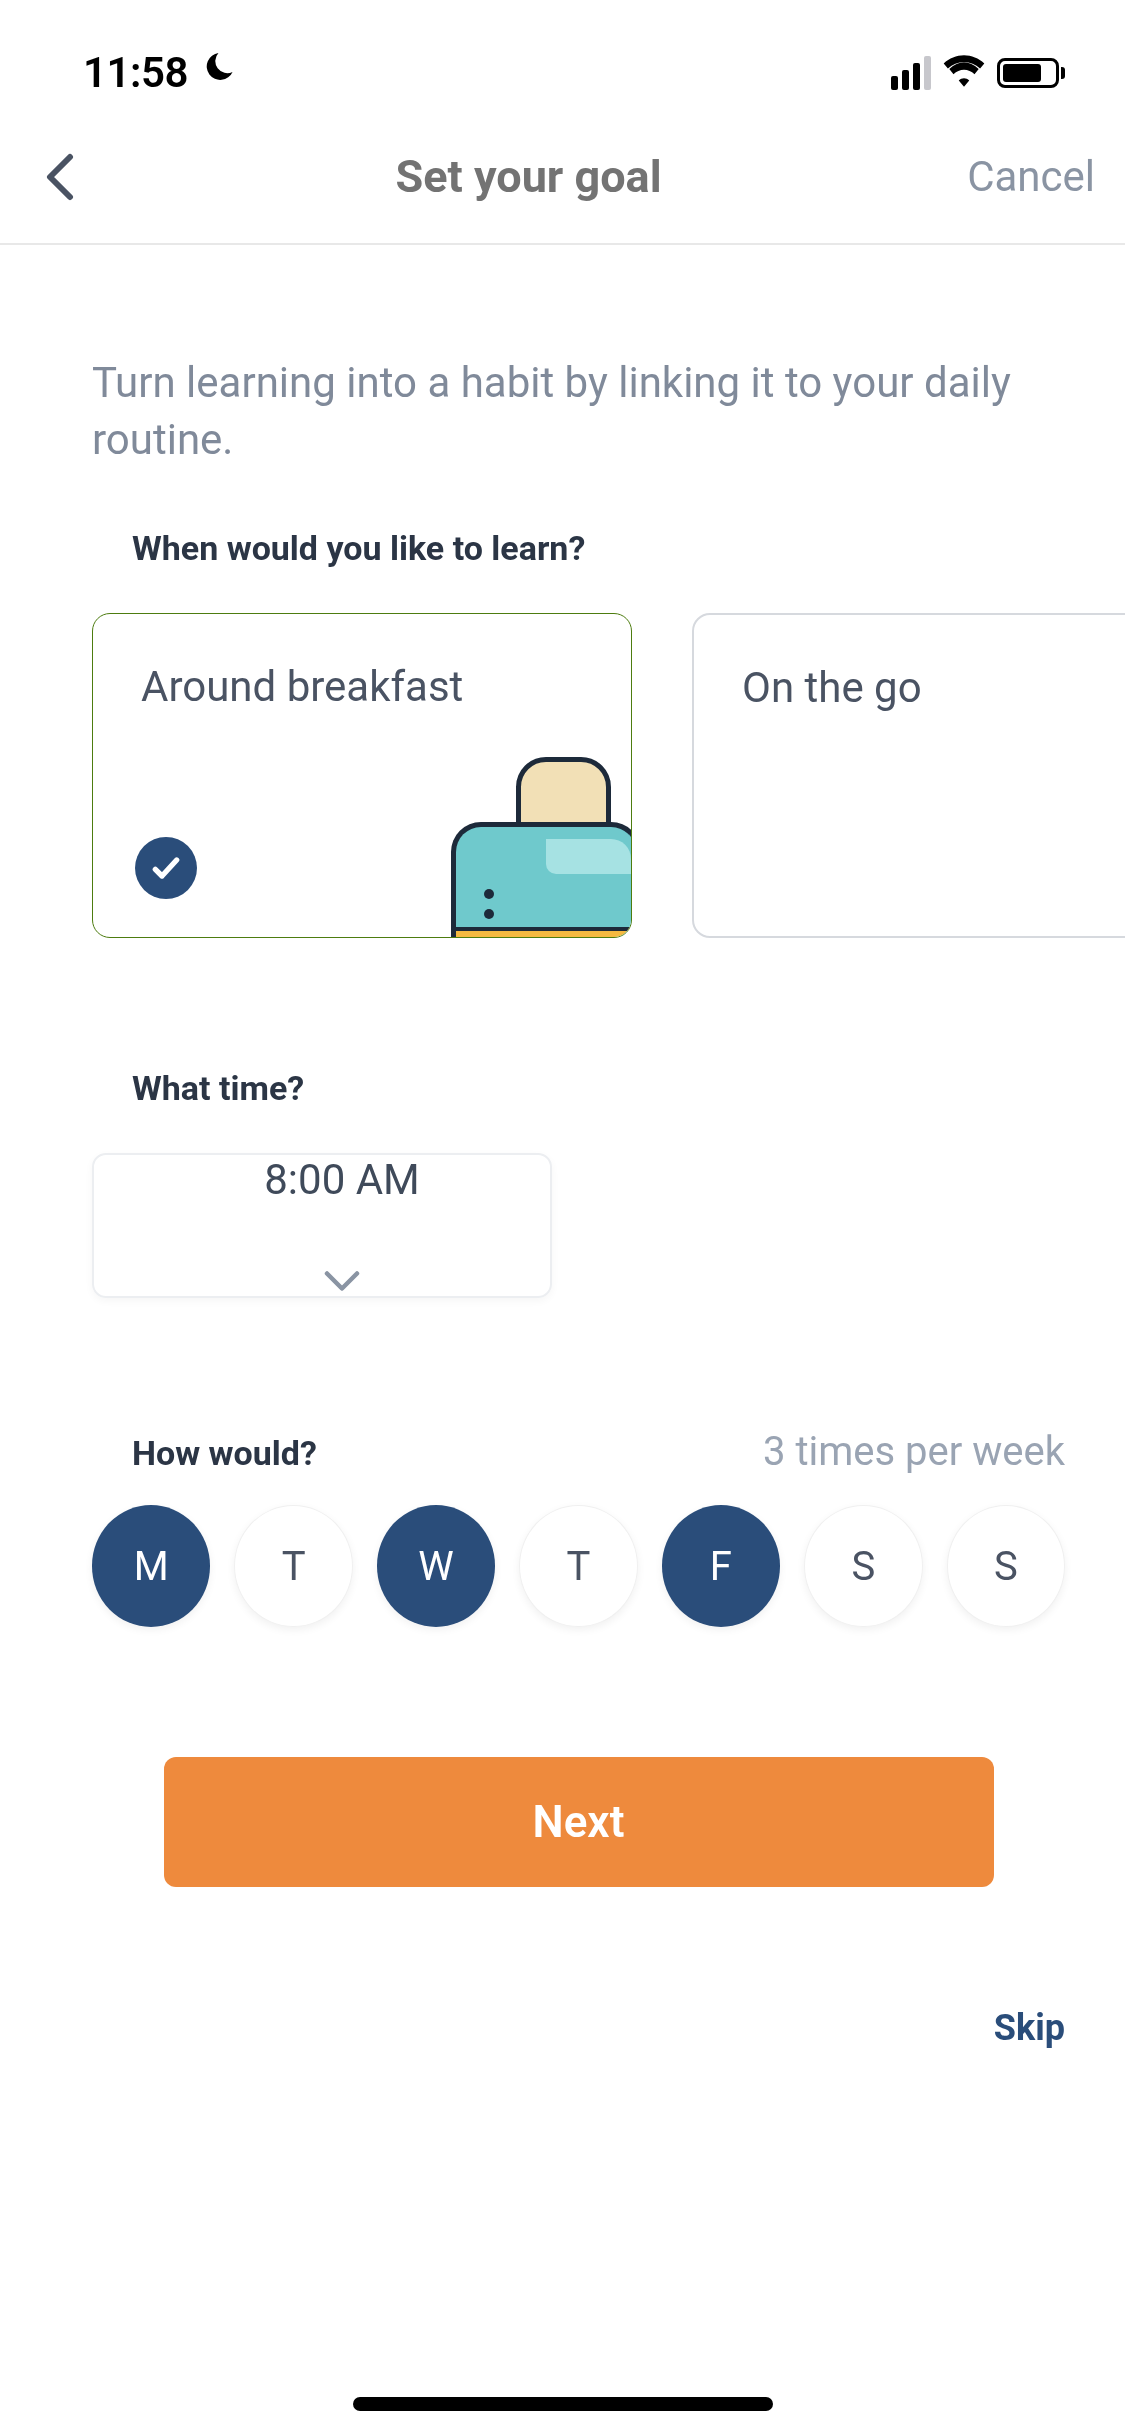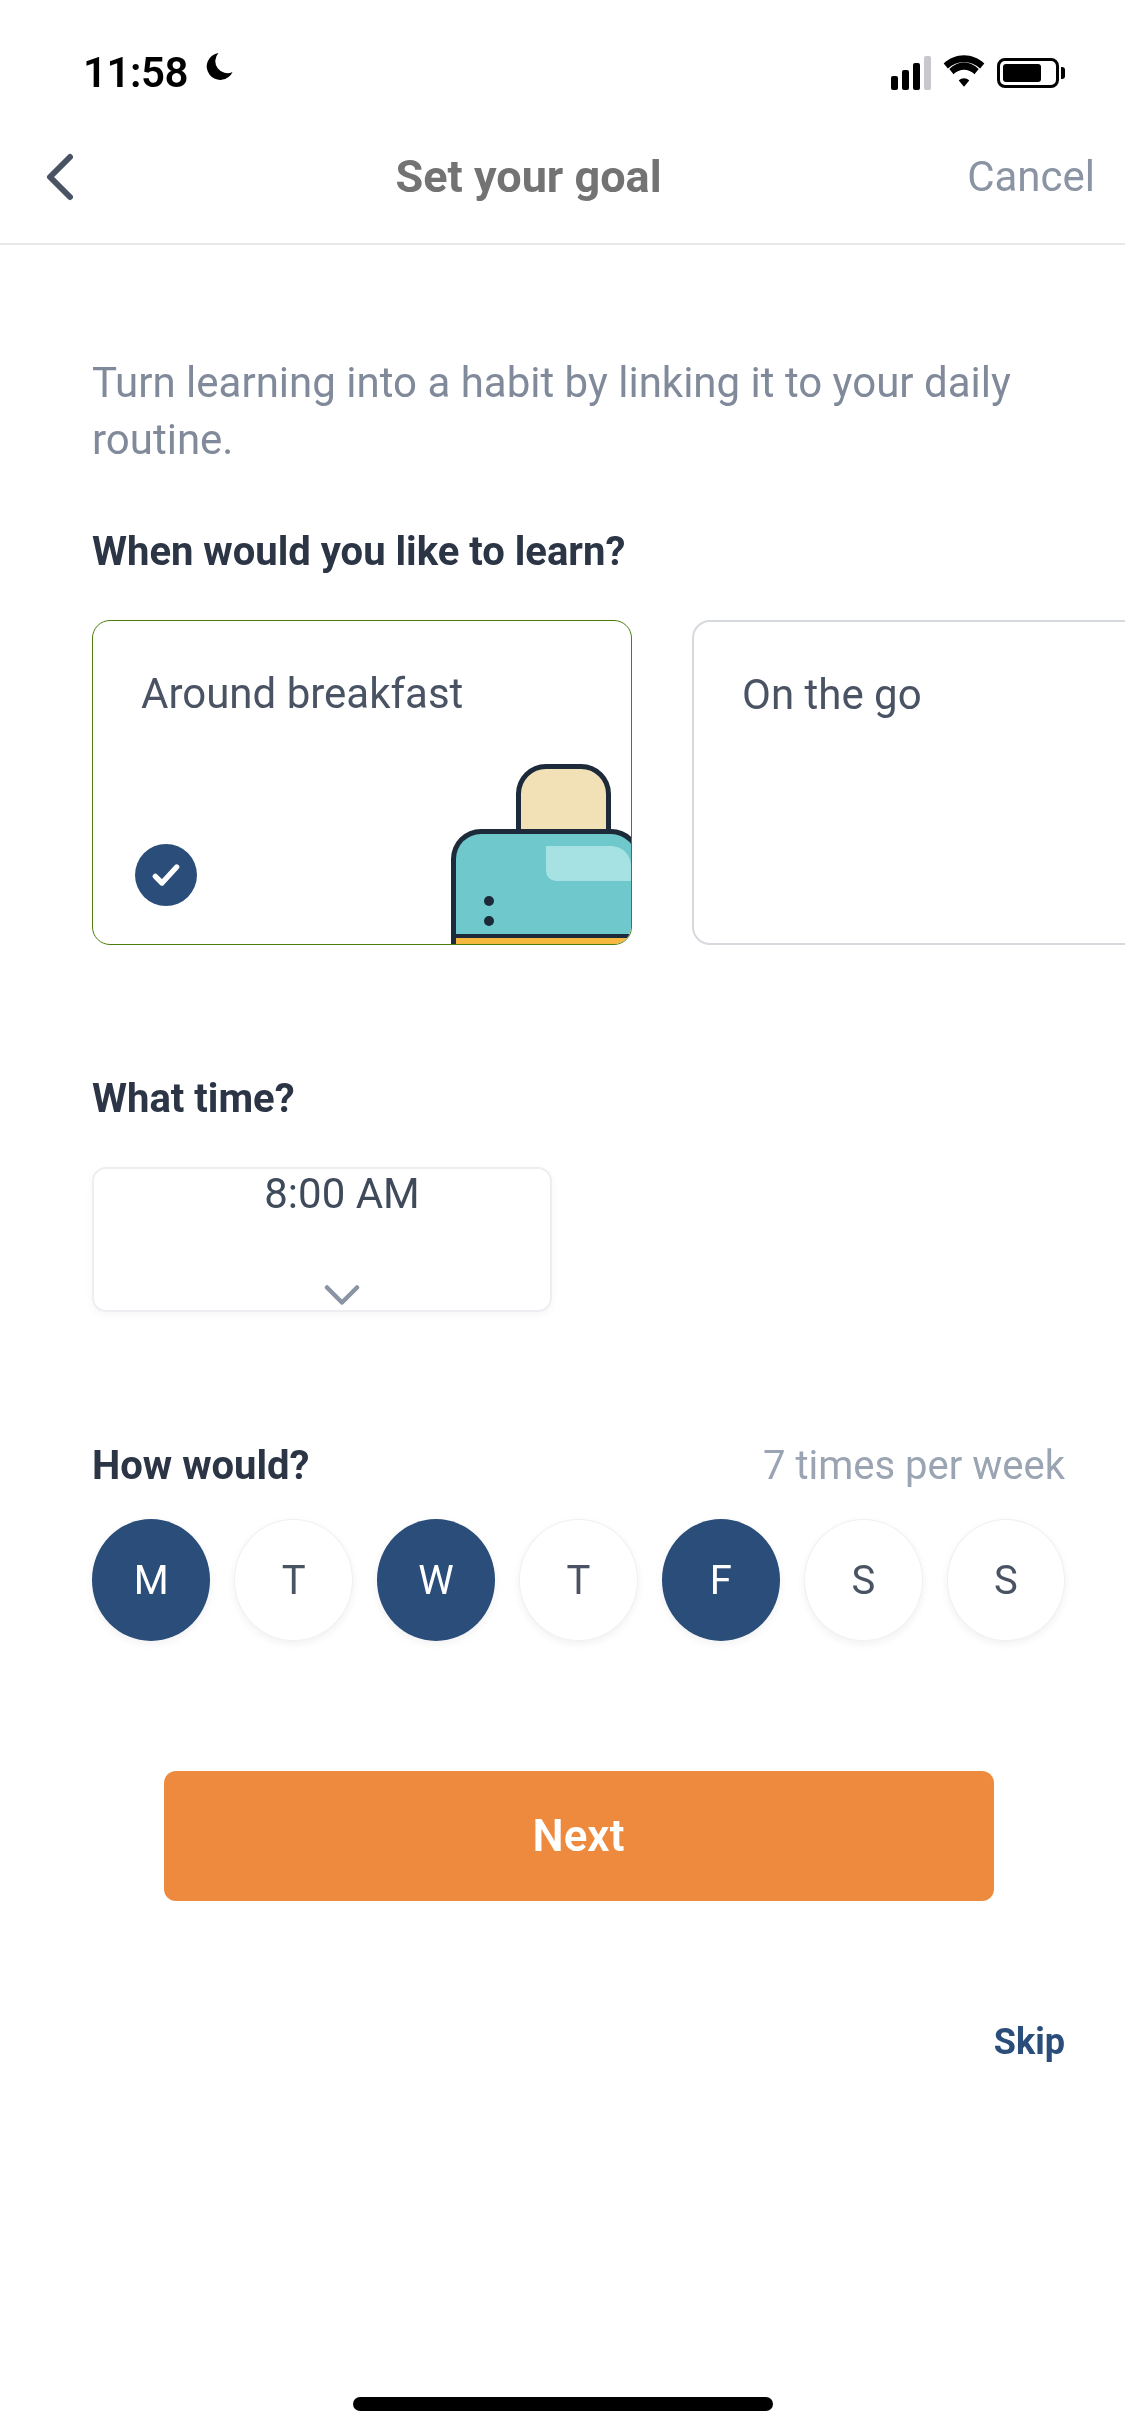--- a/index.html
+++ b/index.html
@@ -119,24 +119,25 @@
     padding: 110px 60px 0 92px;
   }
   .intro-text {
     font-size: 42px;
     line-height: 1.35;
     color: #808a9a;
     font-weight: 400;
     margin-bottom: 60px;
   }
   .question {
-    font-size: 40px;
+    font-size: 34px;
     font-weight: 700;
     color: #2b3545;
     margin-bottom: 45px;
+    margin-left: 40px;
   }
 
   
   .cards-row {
     display: flex;
     gap: 60px;
     margin-bottom: 130px;
   }
   .card {
     width: 540px;
@@ -436,21 +437,21 @@
       <span class="chevron-down">
         <svg viewBox="0 0 24 14" fill="none" stroke="#8a94a3" stroke-width="3" stroke-linecap="round" stroke-linejoin="round">
             <polyline points="2,2 12,12 22,2"></polyline>
           </svg>
       </span>
     </div>
   </div>
 
   <div class="often-header">
     <h2 class="question" style="margin-bottom:0">How would?</h2>
-    <span class="frequency-text">7 times per week</span>
+    <span class="frequency-text">3 times per week</span>
   </div>
 
   <div class="days-row">
     <div class="day-circle on">M</div>
     <div class="day-circle off">T</div>
     <div class="day-circle on">W</div>
     <div class="day-circle off">T</div>
     <div class="day-circle on">F</div>
     <div class="day-circle off">S</div>
     <div class="day-circle off">S</div>

